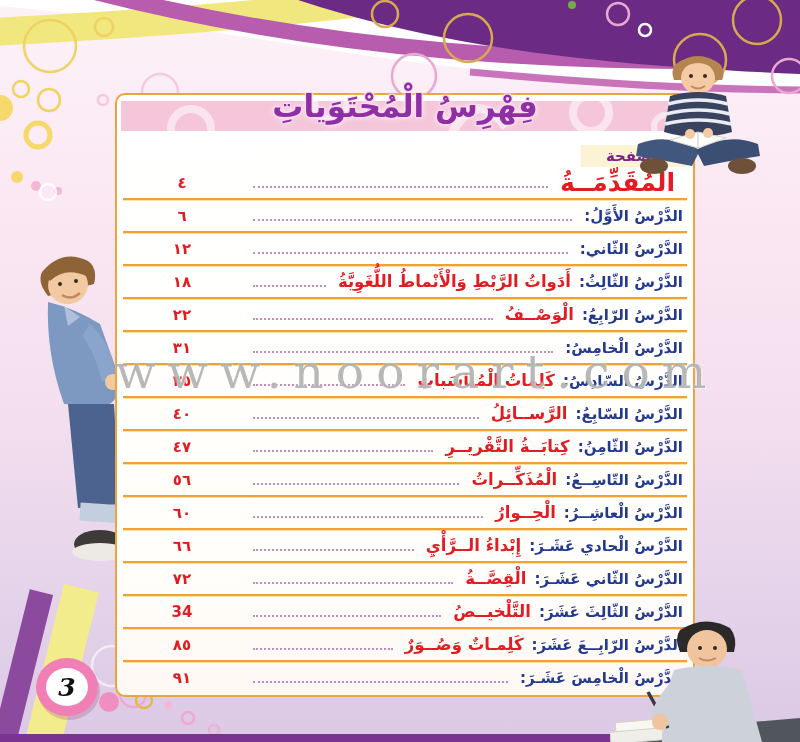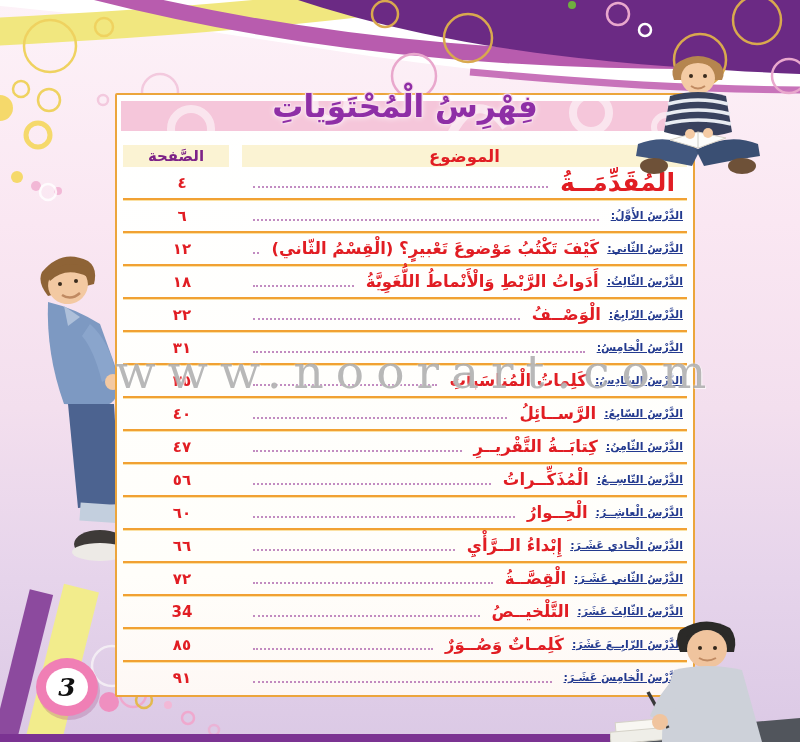--- a/index.html
+++ b/index.html
@@ -7,21 +7,21 @@
     position:relative; width:800px; height:742px; overflow:hidden;
     font-family:"DejaVu Sans", sans-serif;
     background:linear-gradient(180deg,#FDF2F8 0%,#FAE7F2 30%,#F3DFEE 55%,#E6D4EB 78%,#DBC9E5 100%);
   }
   svg{display:block;}
   .decor{position:absolute;left:0;top:0;z-index:0;pointer-events:none;}
 
   
   .toc-table{
     position:absolute; left:115px; top:93px; width:580px; height:604px;
-    border:2px solid #ECA53C; border-radius:2px;
+    border:2px solid #ECA53C; border-radius:10px;
     background:linear-gradient(180deg,#FFFFFF 0%,#FFFEFA 80%,#FEF8F5 100%);
     box-sizing:border-box; z-index:2;
   }
   .banner{
     position:absolute; left:4px; right:4px; top:6px; height:30px;
     background:#F5C6DA; overflow:hidden;
   }
   .page-title{
     position:absolute; left:50%; top:-7px; transform:translateX(-50%);
     z-index:3; direction:rtl; white-space:nowrap;
@@ -41,21 +41,21 @@
   .tbody{
     position:absolute; left:6px; right:6px; top:72px; bottom:2px;
     display:flex; flex-direction:column;
   }
   .row{
     flex:1; display:flex; direction:rtl; align-items:center; gap:8px;
     border-bottom:2px solid #F1A133;
     box-shadow:0 1px 0 #FBE1A4;
   }
   .row:last-child{border-bottom:none; box-shadow:none;}
-  .lesson{font-size:11px; font-weight:bold; color:#233A8F; white-space:nowrap; padding-right:4px;text-decoration:underline;}
+  .lesson{font-size:15px; font-weight:bold; color:#233A8F; white-space:nowrap; padding-right:4px;}
   .topic{font-size:16.5px; font-weight:bold; color:#E11D23; white-space:nowrap;}
   .row.intro .topic{font-size:25px;}
   .dots{flex:1; height:9px; border-bottom:2px dotted #A95CA9; opacity:.7; margin:0 4px;}
   .pagecell{width:118px; flex:none; text-align:center; color:#E11D23; font-weight:bold; font-size:15px;}
 
   
   .photo{position:absolute; z-index:3; pointer-events:none;}
   .photo.peek{z-index:1;}
 
   
@@ -168,40 +168,38 @@
           <circle cx="70" cy="28" r="20" stroke-width="8"></circle>
           <circle cx="210" cy="2" r="16" stroke-width="7"></circle>
           <path d="M330,34 Q355,-14 385,26" stroke-width="9"></path>
           <circle cx="470" cy="12" r="18" stroke-width="8"></circle>
           <circle cx="545" cy="26" r="12" stroke-width="6"></circle>
         </g>
       </svg>
     </div>
     <div class="page-title">فِهْرِسُ الْمُحْتَوَياتِ</div>
     <div class="head-row">
-      <div class="hcell topic">الموضوع</div>
       <div class="hcell page">الصَّفحة</div>
     </div>
     <div class="tbody">
     <div class="row intro">
       <span class="lesson"></span>
       <span class="topic">الْمُقَدِّمَــةُ</span>
       <span class="dots"></span>
       <span class="pagecell">٤</span>
     </div>
 
     <div class="row">
       <span class="lesson">الدَّرْسُ الأَوَّلُ:</span>
       <span class="dots"></span>
       <span class="pagecell">٦</span>
     </div>
 
     <div class="row">
       <span class="lesson">الدَّرْسُ الثّاني:</span>
-      <span class="topic">كَيْفَ تَكْتُبُ مَوْضوعَ تَعْبيرٍ؟ (الْقِسْمُ الثّاني)</span>
       <span class="dots"></span>
       <span class="pagecell">١٢</span>
     </div>
 
     <div class="row">
       <span class="lesson">الدَّرْسُ الثّالِثُ:</span>
       <span class="topic">أَدَواتُ الرَّبْطِ وَالْأَنْماطُ اللُّغَوِيَّةُ</span>
       <span class="dots"></span>
       <span class="pagecell">١٨</span>
     </div>

